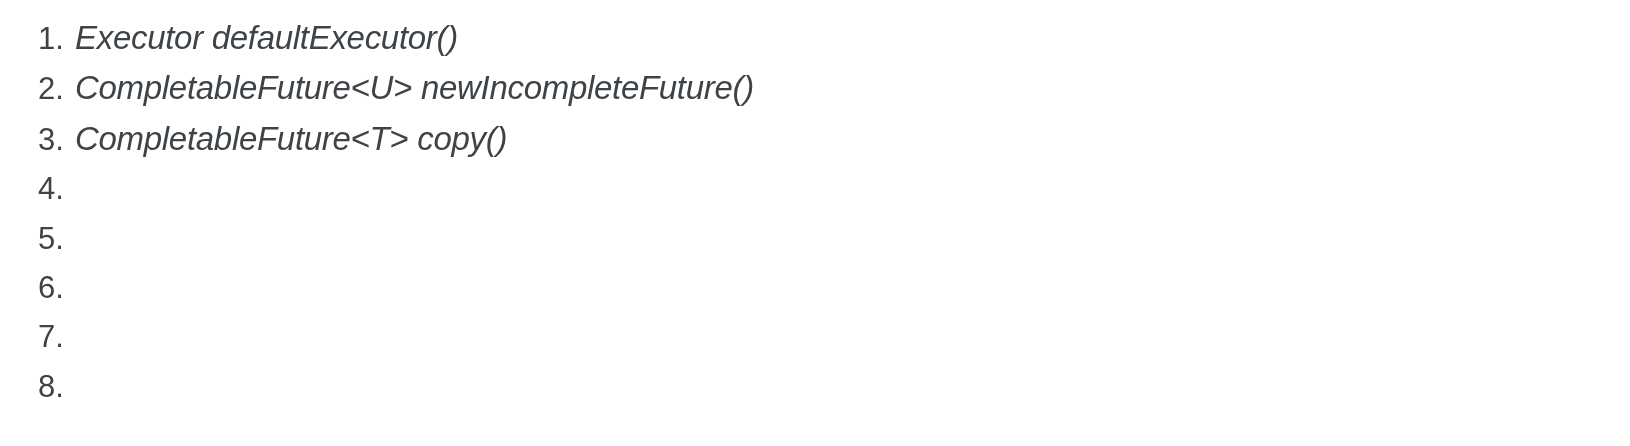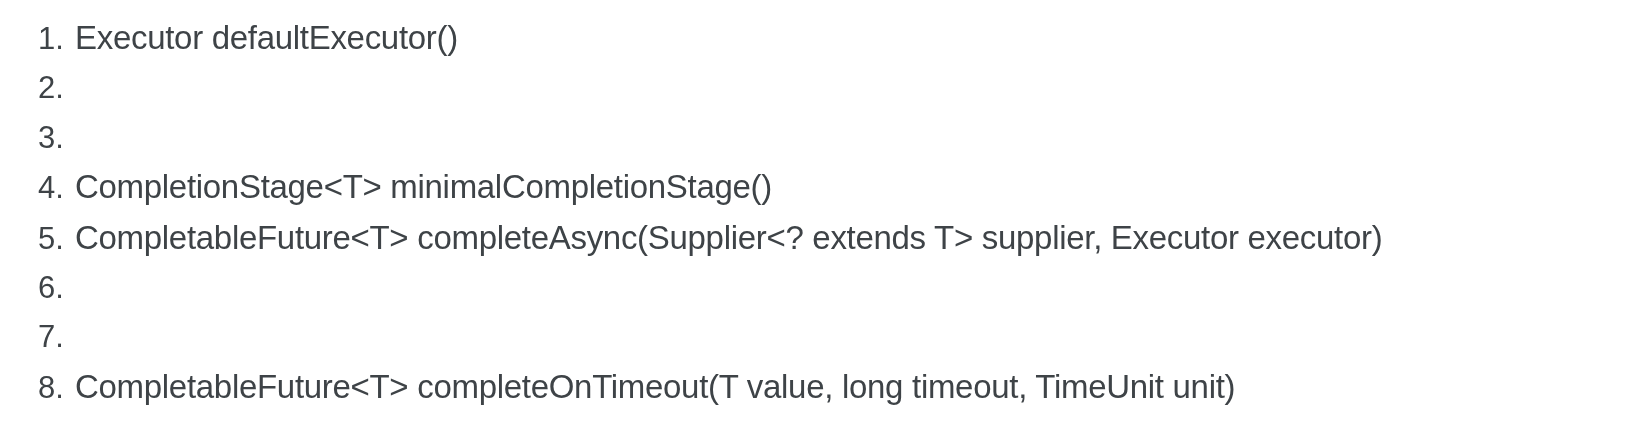--- a/index.html
+++ b/index.html
@@ -26,51 +26,51 @@
     line-height: 49.4px;
     white-space: nowrap;
   }
   .item-marker {
     flex: 0 0 37px;
     width: 37px;
     font-style: normal;
     font-size: 31px;
   }
   .item-text {
+    font-style: italic;
     letter-spacing: -0.3px;
   }
   .item-text[data-font-style="normal"] {
     font-style: normal;
   }
 </style>
 </head>
 <body>
 
 <ol class="method-list">
   <li>
     <span class="item-marker">1.</span>
     <span class="item-text" data-font-style="italic">Executor defaultExecutor()</span>
   </li>
   <li>
     <span class="item-marker">2.</span>
+    <span class="item-text" data-font-style="italic">CompletableFuture&lt;U&gt; newIncompleteFuture()</span>
   </li>
   <li>
     <span class="item-marker">3.</span>
+    <span class="item-text" data-font-style="italic">CompletableFuture&lt;T&gt; copy()</span>
   </li>
   <li>
     <span class="item-marker">4.</span>
-    <span class="item-text" data-font-style="italic">CompletionStage&lt;T&gt; minimalCompletionStage()</span>
   </li>
   <li>
     <span class="item-marker">5.</span>
-    <span class="item-text" data-font-style="italic">CompletableFuture&lt;T&gt; completeAsync(Supplier&lt;? extends T&gt; supplier, Executor executor)</span>
   </li>
   <li>
     <span class="item-marker">6.</span>
   </li>
   <li>
     <span class="item-marker">7.</span>
   </li>
   <li>
     <span class="item-marker">8.</span>
-    <span class="item-text" data-font-style="italic">CompletableFuture&lt;T&gt; completeOnTimeout(T value, long timeout, TimeUnit unit)</span>
   </li>
 </ol>
 
 </body></html>

